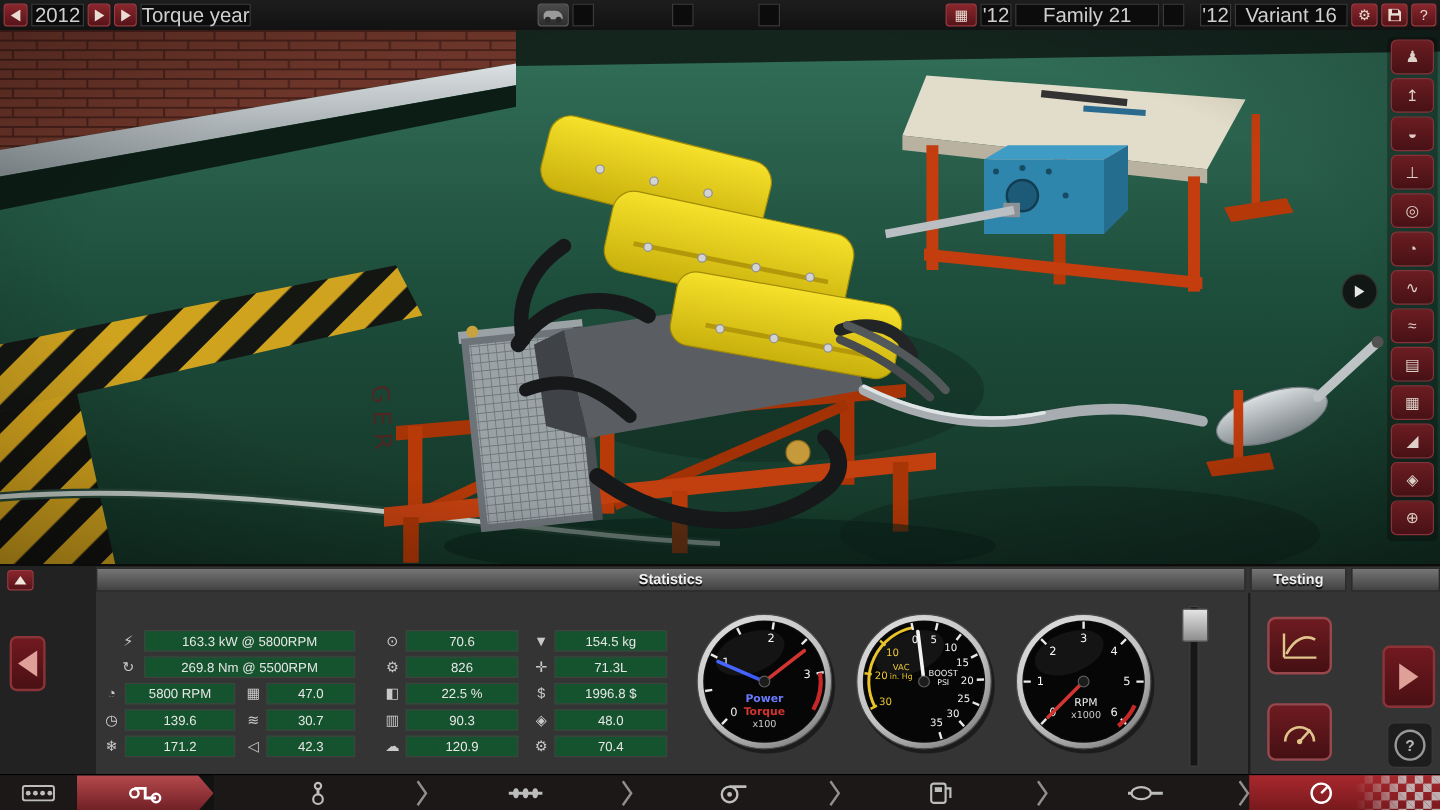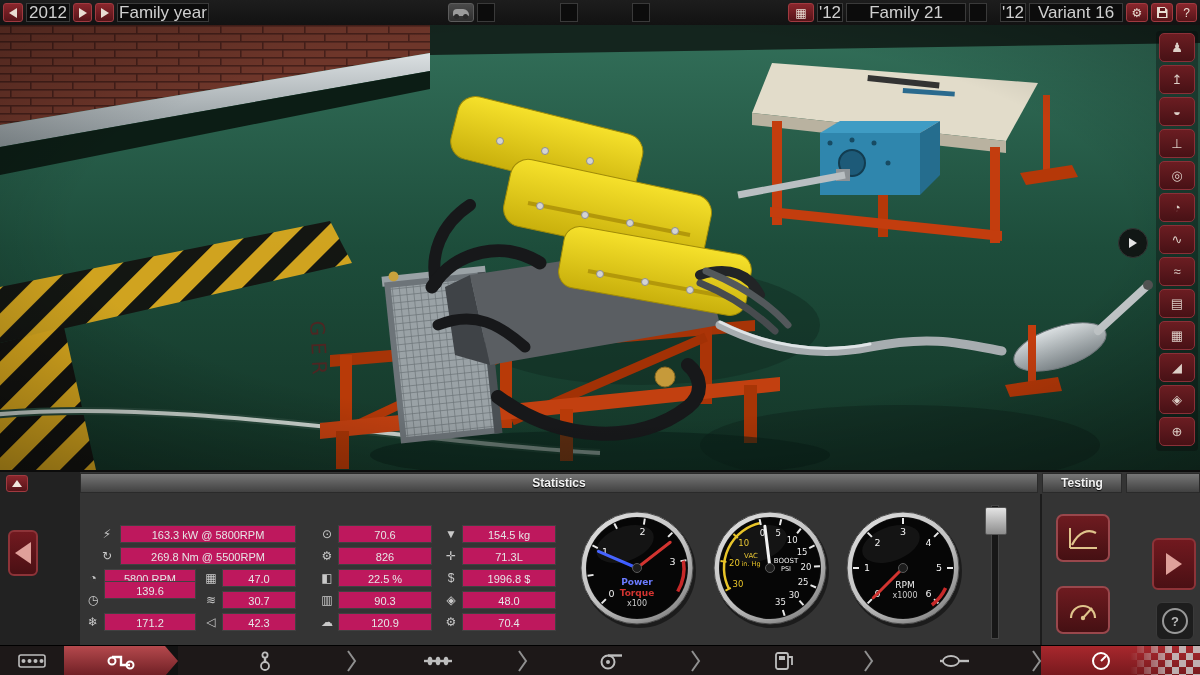--- a/index.html
+++ b/index.html
@@ -30,21 +30,21 @@
   .tool-btn{width:36px;height:29px;margin:0 auto 3px auto;border-radius:5px;
     background:linear-gradient(#6b1d22,#471115);border:1px solid #8a3038;
     display:flex;align-items:center;justify-content:center;color:#ddd0c8;font-size:13px;cursor:pointer;box-sizing:border-box;}
   
   .panel{position:absolute;left:0;top:470px;width:1200px;height:175px;background:#343434;border-top:2px solid #0c0c0c;}
   .gutter{position:absolute;left:0;top:0;width:80px;height:175px;background:#222;}
   .hdr{position:absolute;top:1px;height:20px;background:linear-gradient(#767676,#414141);
     color:#f2f2f2;font-size:12px;font-weight:bold;display:flex;align-items:center;justify-content:center;
     text-shadow:0 1px 1px #000;border:1px solid #2a2a2a;box-sizing:border-box;}
   .si{position:absolute;width:18px;height:18px;line-height:18px;text-align:center;color:#c9c9c9;font-size:12px;}
-  .sb{position:absolute;height:18px;line-height:18px;background:#be185d;border:1px solid #414141;
+  .sb{position:absolute;height:18px;line-height:18px;background:#14532d;border:1px solid #414141;
     color:#e6e6e6;font-size:11px;text-align:center;box-sizing:border-box;}
   .title-box{position:absolute;left:120px;top:27px;width:310px;height:20px;line-height:20px;background:#141414;
     border:1px solid #414141;color:#efefef;font-size:12px;text-align:center;box-sizing:border-box;}
   .gauge{position:absolute;top:32px;width:130px;height:132px;}
   .vslider{position:absolute;left:984px;top:33px;width:22px;height:134px;}
   .vslider .track{position:absolute;left:7px;top:0;width:8px;height:134px;background:#171717;border:1px solid #444;box-sizing:border-box;}
   .vslider .handle{position:absolute;left:1px;top:2px;width:20px;height:26px;background:linear-gradient(#e4e4e4,#8d8d8d);
     border:1px solid #555;border-radius:2px;cursor:grab;}
   .divline{position:absolute;left:1040px;top:22px;width:2px;height:153px;background:#1c1c1c;}
   .bignav{position:absolute;display:flex;align-items:center;justify-content:center;
@@ -83,21 +83,21 @@
     <div class="tb-el btn-red" style="left:3px;width:20px">
         <span class="tri tri-l"></span>
       </div>
     <div class="tb-el box-dark" style="left:26px;width:44px">2012</div>
     <div class="tb-el btn-red" style="left:73px;width:19px">
         <span class="tri tri-r"></span>
       </div>
     <div class="tb-el btn-red" style="left:95px;width:19px">
         <span class="tri tri-r"></span>
       </div>
-    <div class="tb-el box-dark" style="left:117px;width:92px">Family year</div>
+    <div class="tb-el box-dark" style="left:117px;width:92px">Torque year</div>
 
     <div class="tb-el btn-gray" style="left:448px;width:26px">
         <span class="car-ico"></span>
       </div>
     <div class="tb-el box-dark" style="left:477px;width:18px"></div>
     <div class="tb-el box-dark" style="left:560px;width:18px"></div>
     <div class="tb-el box-dark" style="left:632px;width:18px"></div>
 
     <div class="tb-el btn-red" style="left:788px;width:26px">
         <span class="glyph">▦</span>
@@ -341,21 +341,21 @@
     <span class="si" style="left:84px;top:97px">◔</span>
     <span class="sb" style="left:104px;top:97px;width:92px">5800 RPM</span>
     <span class="si" style="left:202px;top:97px">▦</span>
     <span class="sb" style="left:222px;top:97px;width:74px">47.0</span>
     <span class="si" style="left:318px;top:97px">◧</span>
     <span class="sb" style="left:338px;top:97px;width:94px">22.5 %</span>
     <span class="si" style="left:442px;top:97px">$</span>
     <span class="sb" style="left:462px;top:97px;width:94px">1996.8 $</span>
 
     <span class="si" style="left:84px;top:119px">◷</span>
-    <span class="sb" style="left:104px;top:109px;width:92px">139.6</span>
+    <span class="sb" style="left:104px;top:119px;width:92px">139.6</span>
     <span class="si" style="left:202px;top:119px">≋</span>
     <span class="sb" style="left:222px;top:119px;width:74px">30.7</span>
     <span class="si" style="left:318px;top:119px">▥</span>
     <span class="sb" style="left:338px;top:119px;width:94px">90.3</span>
     <span class="si" style="left:442px;top:119px">◈</span>
     <span class="sb" style="left:462px;top:119px;width:94px">48.0</span>
 
     <span class="si" style="left:84px;top:141px">❄</span>
     <span class="sb" style="left:104px;top:141px;width:92px">171.2</span>
     <span class="si" style="left:202px;top:141px">◁</span>

